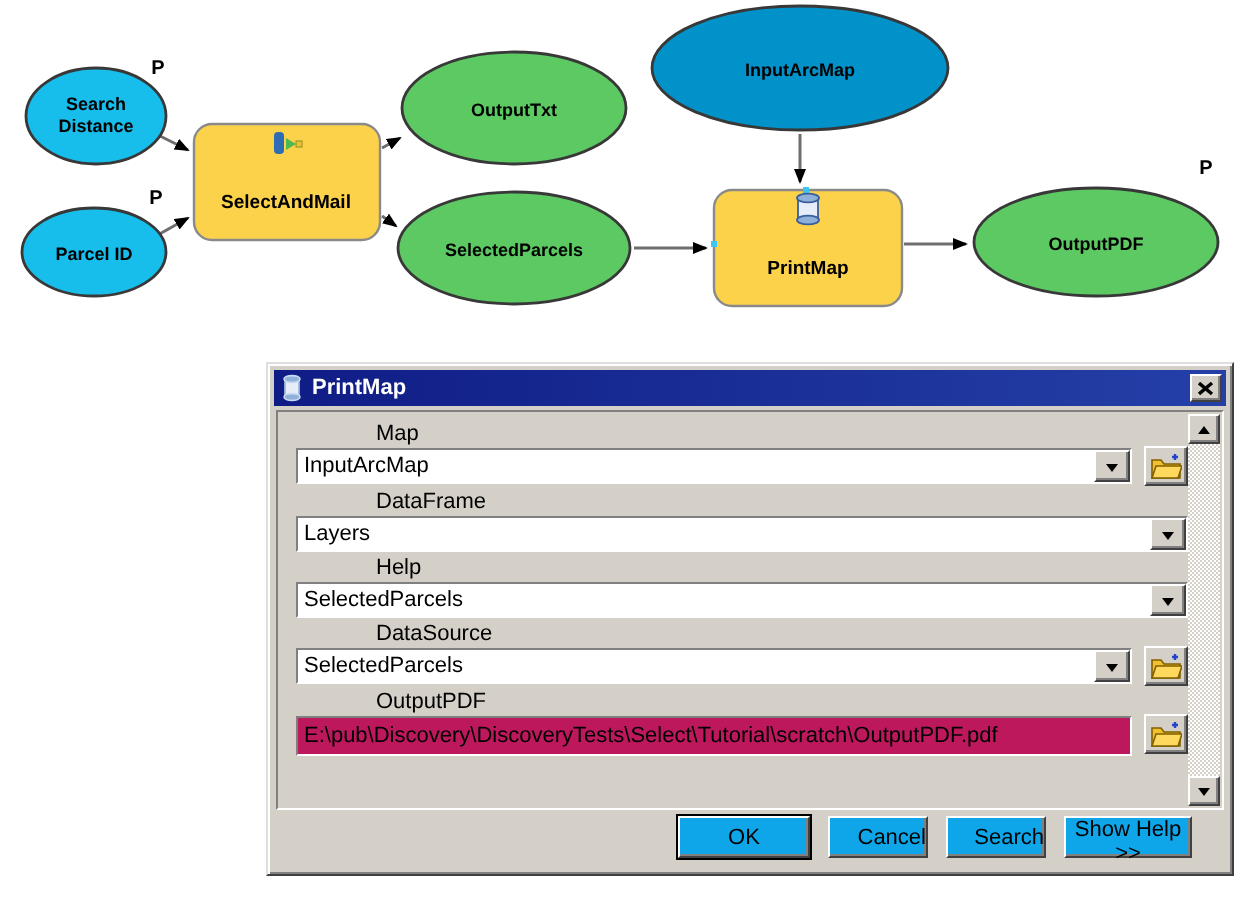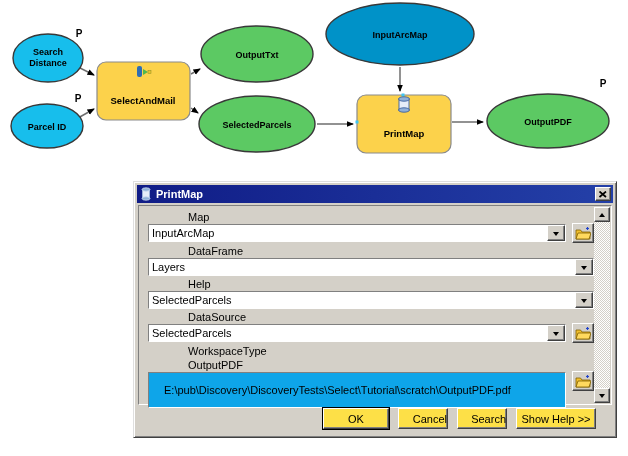--- a/index.html
+++ b/index.html
@@ -33,37 +33,37 @@
   .flabel{font:11px "Liberation Sans",sans-serif;color:#000;height:12px;margin-bottom:1px;padding-left:40px;}
   .ctl{display:flex;gap:6px;width:446px;align-items:flex-start;}
   .combo{display:flex;align-items:stretch;flex:1;height:18px;background:#fff;
          border:1px solid;border-color:#808080 #fff #fff #808080;box-sizing:border-box;}
   .combo-text{flex:1;font:11px "Liberation Sans",sans-serif;padding:2px 3px 0 3px;
               white-space:nowrap;overflow:hidden;}
   .drop{width:16px;background:#D4D0C8;border:1px solid;border-color:#fff #404040 #404040 #fff;
         box-shadow:inset -1px -1px 0 #808080;display:flex;align-items:center;justify-content:center;}
   .tri-d{width:0;height:0;border:3px solid transparent;border-top:4px solid #000;margin-top:4px;}
   .tri-u{width:0;height:0;border:3px solid transparent;border-bottom:4px solid #000;margin-bottom:3px;}
-  .txt{flex:1;height:36px;background:#0ea5e9;border:1px solid;border-color:#808080 #fff #fff #808080;
-       font:11px "Liberation Sans",sans-serif;padding:0 15px;box-sizing:border-box;outline:none;}
+  .txt{flex:1;height:20px;background:#be185d;border:1px solid;border-color:#808080 #fff #fff #808080;
+       font:11px "Liberation Sans",sans-serif;padding:0 3px;box-sizing:border-box;outline:none;}
   .browse{width:22px;height:20px;background:#D4D0C8;border:1px solid;
           border-color:#fff #404040 #404040 #fff;box-shadow:inset -1px -1px 0 #808080;
           display:flex;align-items:center;justify-content:center;padding:0;margin-top:-1px;}
   .scrollbar{position:absolute;top:1px;right:1px;bottom:1px;width:16px;display:flex;
              flex-direction:column;}
   .sb-btn{width:16px;height:15px;background:#D4D0C8;border:1px solid;
           border-color:#fff #404040 #404040 #fff;box-shadow:inset -1px -1px 0 #808080;
           display:flex;align-items:center;justify-content:center;box-sizing:border-box;}
   .sb-track{flex:1;background:repeating-conic-gradient(#ffffff 0% 25%,#d4d0c8 0% 50%) 0 0/2px 2px;}
   .btnrow{position:absolute;bottom:8px;right:20px;display:flex;gap:9px;}
-  .btn{height:21px;background:#fde047;border:1px solid;border-color:#fff #404040 #404040 #fff;
+  .btn{height:21px;background:#0ea5e9;border:1px solid;border-color:#fff #404040 #404040 #fff;
        box-shadow:inset -1px -1px 0 #808080;font:11px "Liberation Sans",sans-serif;color:#000;
        padding:0;box-sizing:border-box;}
   .btn.default{box-shadow:inset -1px -1px 0 #808080,0 0 0 1px #000;}
-  .w66{width:66px;} .w50{width:50px;text-align:right;} .w88{width:80px;}
+  .w66{width:66px;} .w50{width:50px;text-align:right;} .w88{width:64px;}
 </style>
 </head>
 <body>
 
 <div class="page">
 
   <svg class="diagram" width="628" height="178" viewBox="0 0 628 178">
     <defs>
       <marker id="ah" markerWidth="9" markerHeight="8" refX="6.5" refY="3" orient="auto" markerUnits="userSpaceOnUse">
         <path d="M0,0 L7.5,3 L0,6 Z" fill="#000"></path>
@@ -195,21 +195,20 @@
             <svg width="16" height="14" viewBox="0 0 16 14">
               <path d="M1,4 h4.5 l1.5,2 h8 v7 H1 z" fill="#F2C02E" stroke="#806000" stroke-width="0.8"></path>
               <path d="M1,13 L3,7 h13 l-2,6 z" fill="#FFD95E" stroke="#806000" stroke-width="0.8"></path>
               <path d="M12.5,1 v3 M11,2.5 h3" stroke="#2244CC" stroke-width="1.2"></path>
             </svg>
           </button>
         </div>
       </div>
 
       <div class="field">
-        <div class="flabel">WorkspaceType</div>
       </div>
 
       <div class="field">
         <div class="flabel">OutputPDF</div>
         <div class="ctl">
           <input class="txt" type="text" value="E:\pub\Discovery\DiscoveryTests\Select\Tutorial\scratch\OutputPDF.pdf" style="">
           <button class="browse">
             <svg width="16" height="14" viewBox="0 0 16 14">
               <path d="M1,4 h4.5 l1.5,2 h8 v7 H1 z" fill="#F2C02E" stroke="#806000" stroke-width="0.8"></path>
               <path d="M1,13 L3,7 h13 l-2,6 z" fill="#FFD95E" stroke="#806000" stroke-width="0.8"></path>

